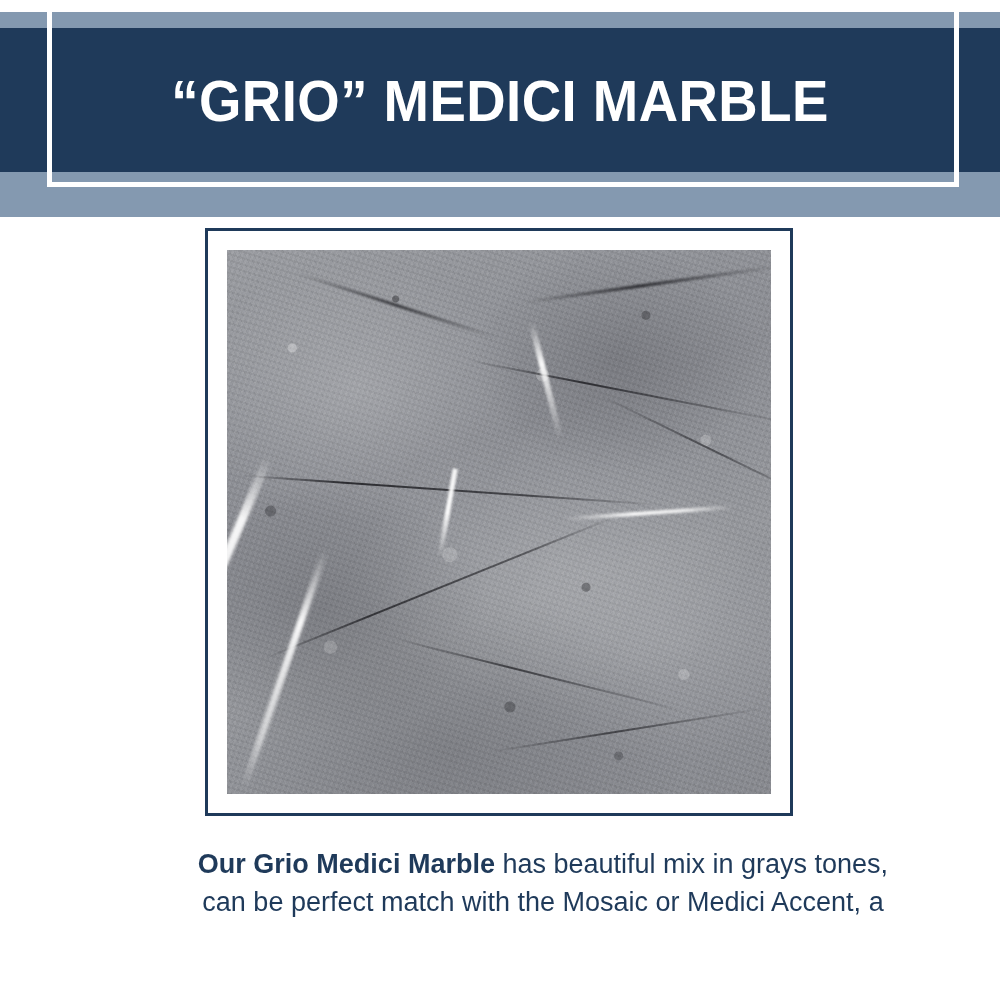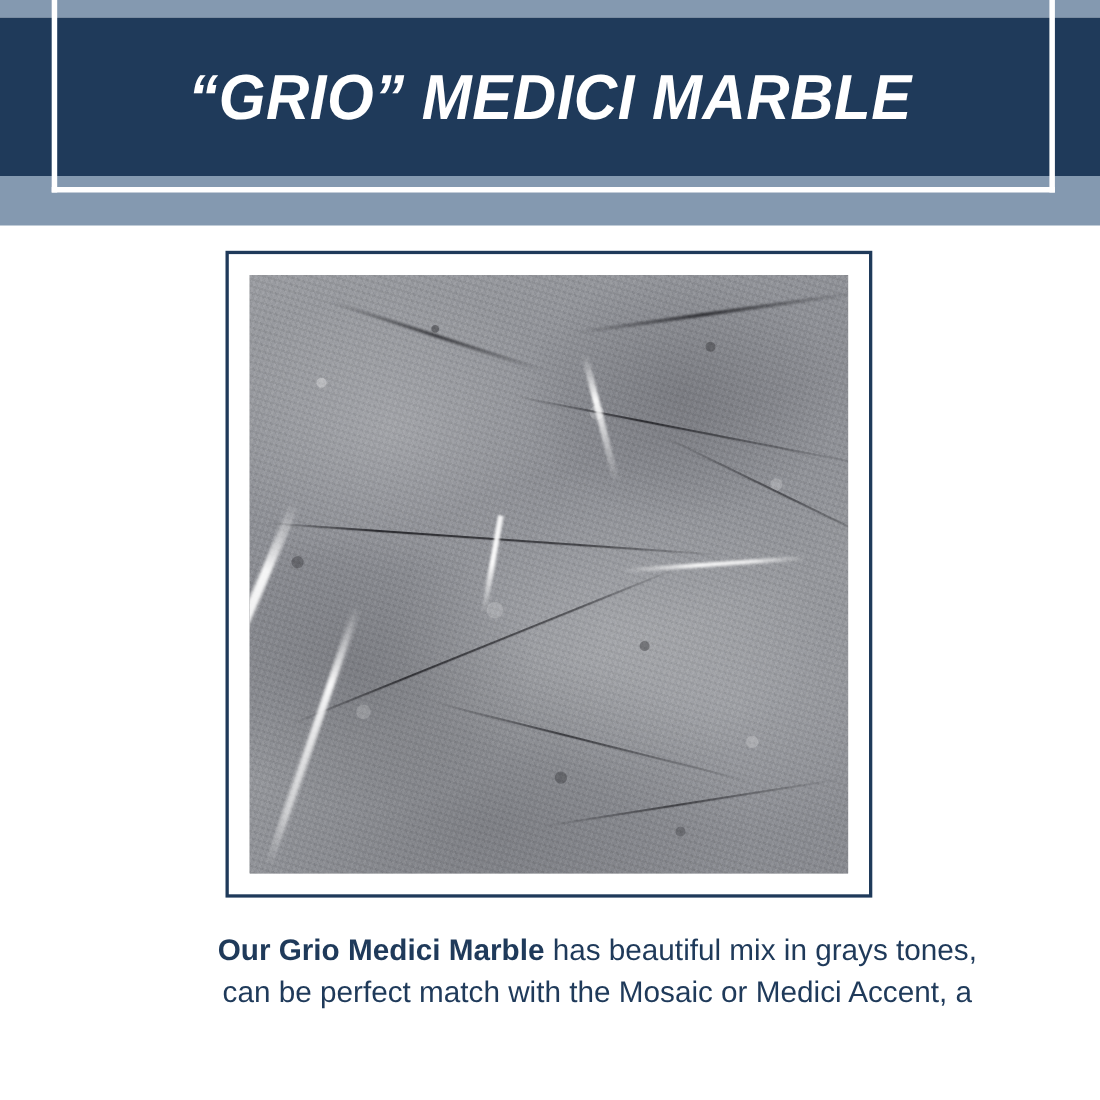--- a/index.html
+++ b/index.html
@@ -21,24 +21,23 @@
     width: 1000px;
     height: 1000px;
     background: #ffffff;
     overflow: hidden;
   }
 
   
   .header {
     position: absolute;
     left: 0;
-    top: 0;
+    top: 12px;
     width: 1000px;
     height: 184px;
-    font-style: italic;
   }
   .band-light-top {
     position: absolute;
     left: 0;
     top: 0;
     width: 1000px;
     height: 16px;
     background: #8499b0;
   }
   .band-navy {

